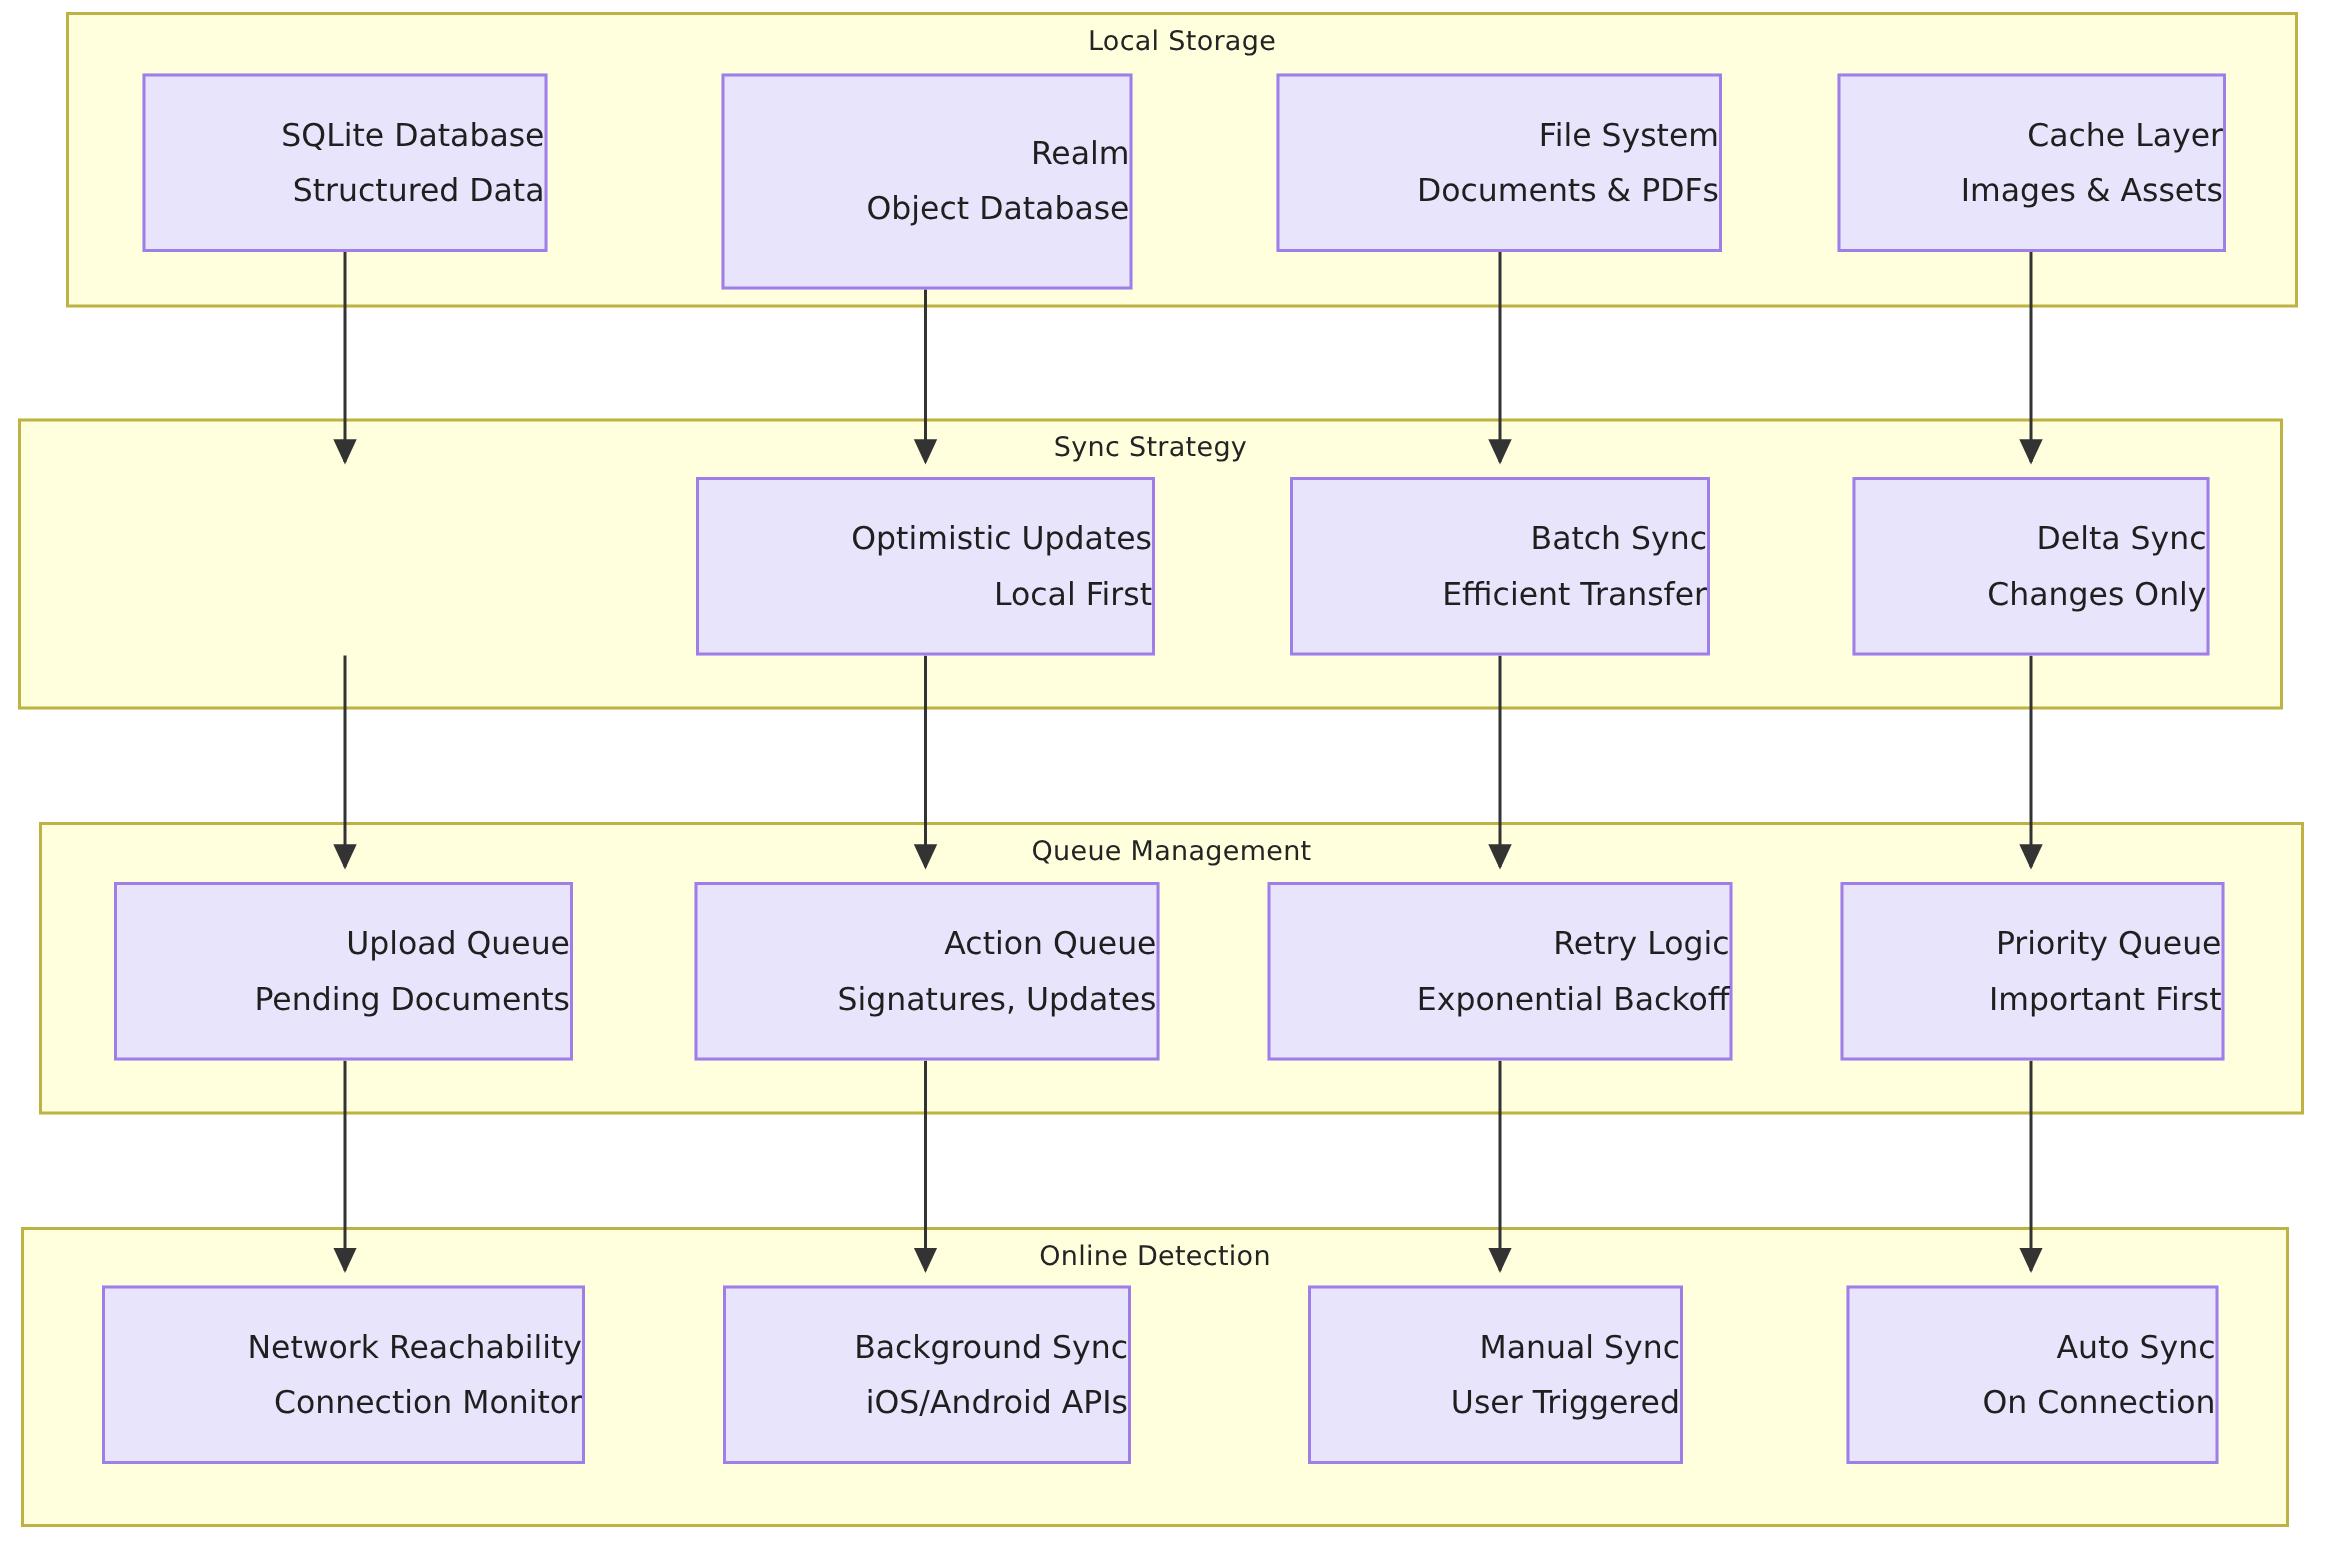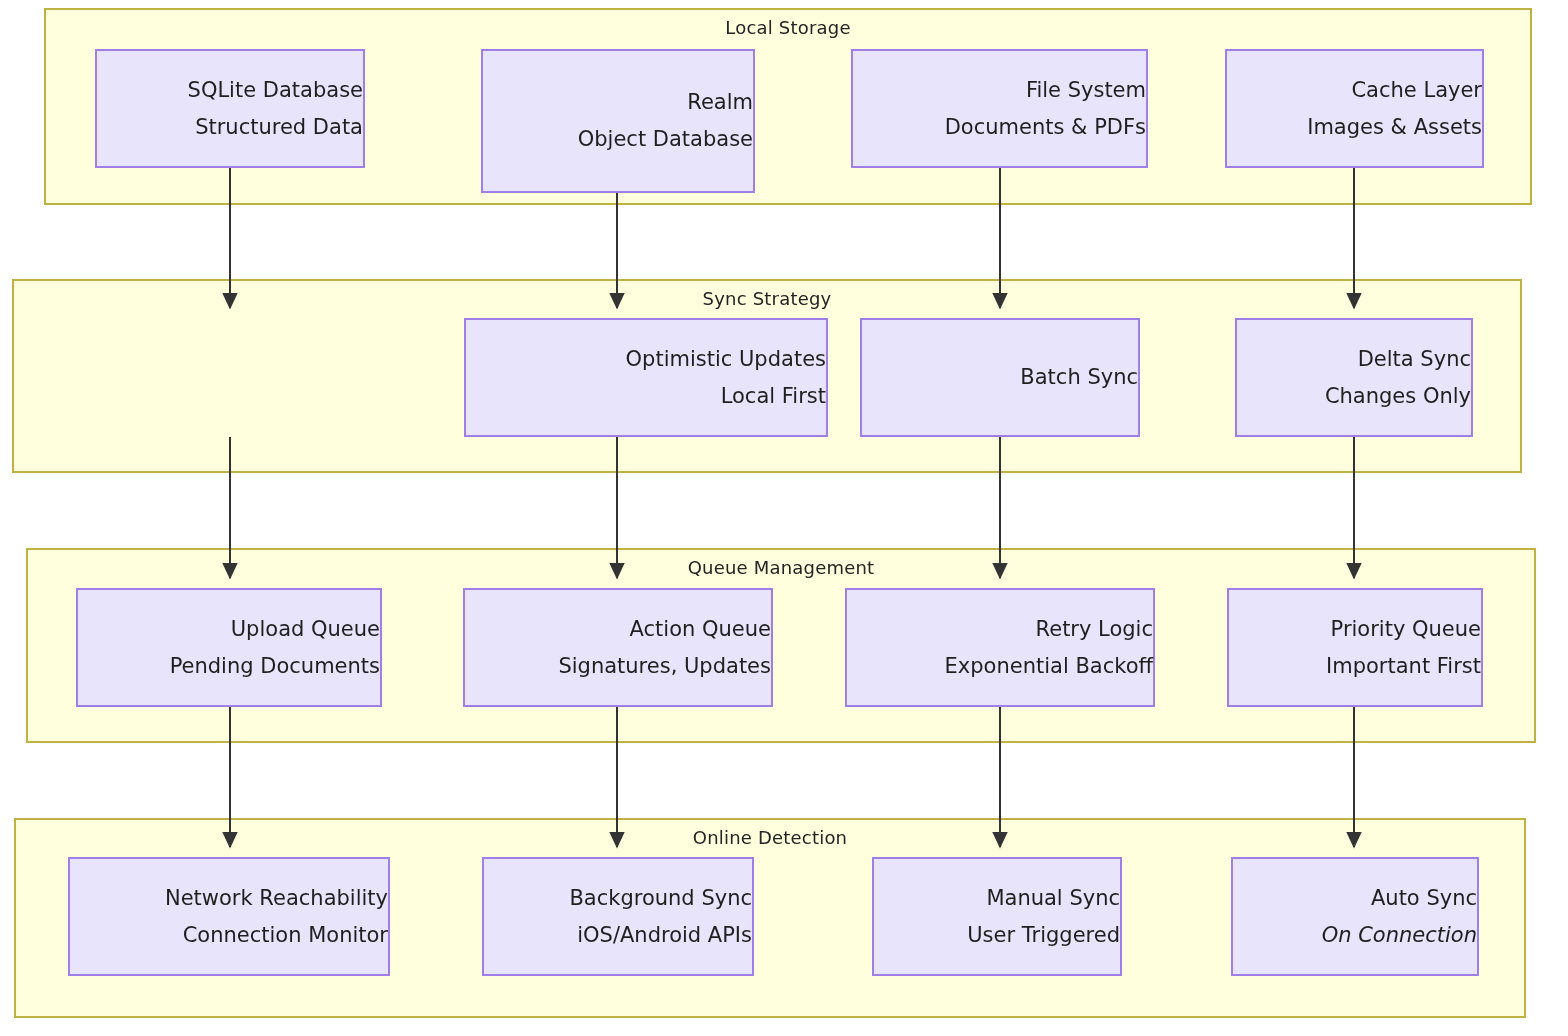--- a/index.html
+++ b/index.html
@@ -111,26 +111,27 @@
       <div class="node-line" style="color: rgb(31, 31, 31);">Object Database</div>
     </div>
     <div class="node" style="left: 851px; top: 49px; width: 297px; height: 119px; background: rgb(232, 228, 251); border-color: rgb(159, 126, 232);">
       <div class="node-line" style="color: rgb(31, 31, 31); margin-left: 40px;">File System</div>
       <div class="node-line" style="color: rgb(31, 31, 31);">Documents &amp; PDFs</div>
     </div>
     <div class="node" style="left: 1225px; top: 49px; width: 259px; height: 119px; background: rgb(232, 228, 251); border-color: rgb(159, 126, 232);">
       <div class="node-line" style="color: rgb(31, 31, 31);">Cache Layer</div>
       <div class="node-line" style="color: rgb(31, 31, 31);">Images &amp; Assets</div>
     </div>
-    <div class="node" style="left: 464px; top: 318px; width: 364px; height: 119px; background: rgb(232, 228, 251); border-color: rgb(159, 126, 232);">
+    <div class="node" style="left: 464px; top: 318px; width: 306px; height: 119px; background: rgb(232, 228, 251); border-color: rgb(159, 126, 232);">
       <div class="node-line" style="color: rgb(31, 31, 31);">Optimistic Updates</div>
       <div class="node-line" style="color: rgb(31, 31, 31);">Local First</div>
     </div>
     <div class="node" style="left: 860px; top: 318px; width: 280px; height: 119px; background: rgb(232, 228, 251); border-color: rgb(159, 126, 232);">
       <div class="node-line" style="color: rgb(31, 31, 31);">Batch Sync</div>
+      <div class="node-line" style="color: rgb(31, 31, 31);">Efficient Transfer</div>
     </div>
     <div class="node" style="left: 1235px; top: 318px; width: 238px; height: 119px; background: rgb(232, 228, 251); border-color: rgb(159, 126, 232);">
       <div class="node-line" style="color: rgb(31, 31, 31);">Delta Sync</div>
       <div class="node-line" style="color: rgb(31, 31, 31);">Changes Only</div>
     </div>
     <div class="node" style="left: 76px; top: 588px; width: 306px; height: 119px; background: rgb(232, 228, 251); border-color: rgb(159, 126, 232);">
       <div class="node-line" style="color: rgb(31, 31, 31);">Upload Queue</div>
       <div class="node-line" style="color: rgb(31, 31, 31);">Pending Documents</div>
     </div>
     <div class="node" style="left: 463px; top: 588px; width: 310px; height: 119px; background: rgb(232, 228, 251); border-color: rgb(159, 126, 232);">
@@ -152,15 +153,15 @@
     <div class="node" style="left: 482px; top: 857px; width: 272px; height: 119px; background: rgb(232, 228, 251); border-color: rgb(159, 126, 232);">
       <div class="node-line" style="color: rgb(31, 31, 31);">Background Sync</div>
       <div class="node-line" style="color: rgb(31, 31, 31);">iOS/Android APIs</div>
     </div>
     <div class="node" style="left: 872px; top: 857px; width: 250px; height: 119px; background: rgb(232, 228, 251); border-color: rgb(159, 126, 232);">
       <div class="node-line" style="color: rgb(31, 31, 31);">Manual Sync</div>
       <div class="node-line" style="color: rgb(31, 31, 31);">User Triggered</div>
     </div>
     <div class="node" style="left: 1231px; top: 857px; width: 248px; height: 119px; background: rgb(232, 228, 251); border-color: rgb(159, 126, 232);">
       <div class="node-line" style="color: rgb(31, 31, 31);">Auto Sync</div>
-      <div class="node-line" style="color: rgb(31, 31, 31); font-style: italic;">On Connection</div>
+      <div class="node-line" style="color: rgb(31, 31, 31);">On Connection</div>
     </div>
   </div>
 
 </body></html>

